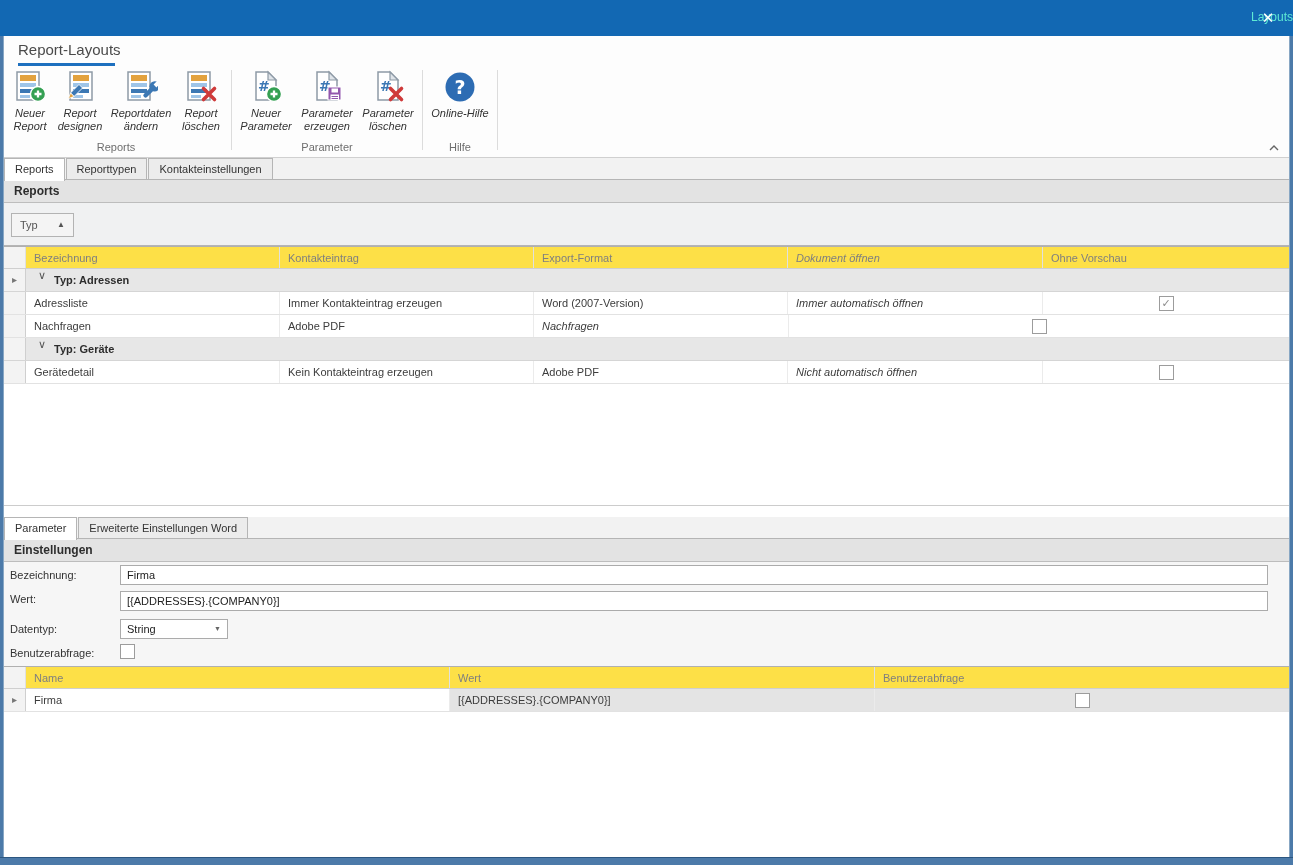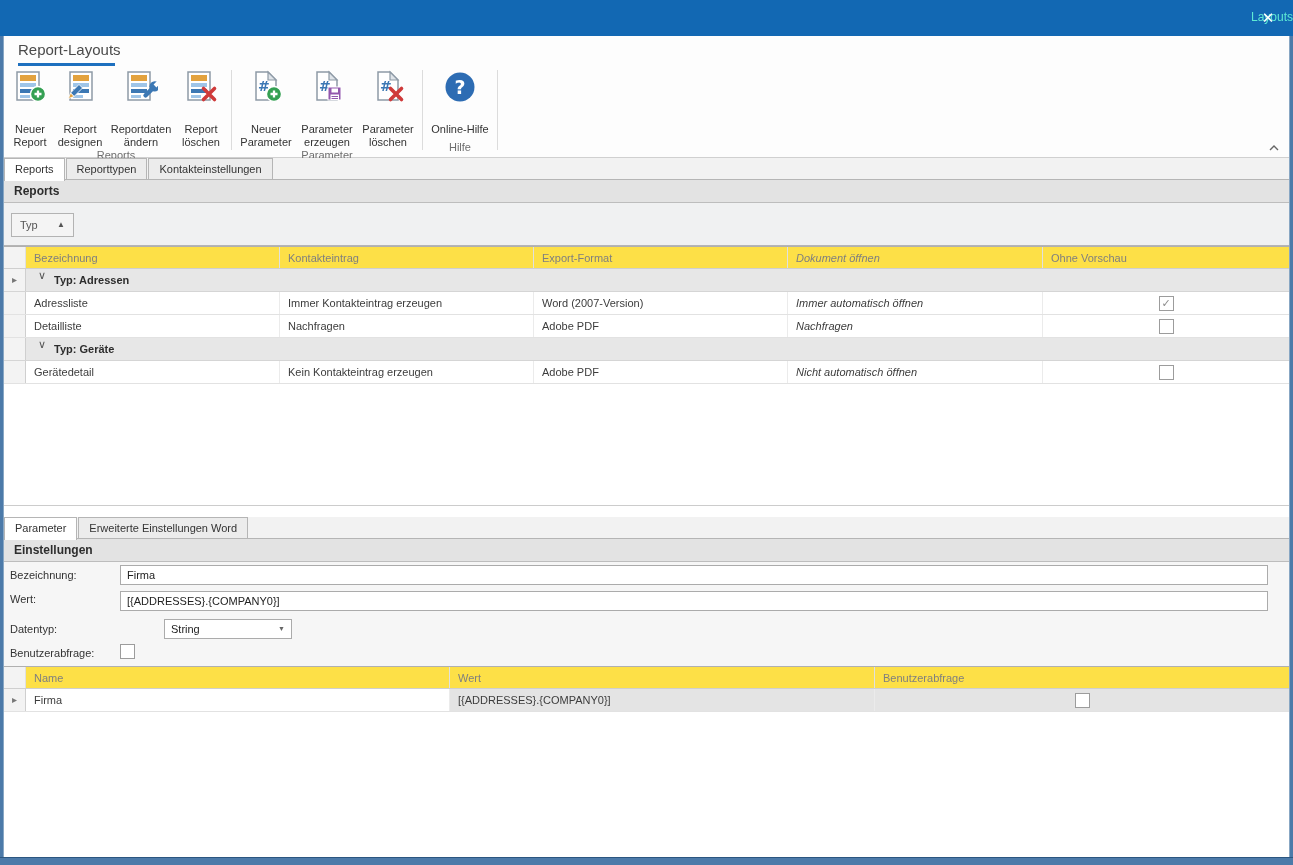--- a/index.html
+++ b/index.html
@@ -19,21 +19,21 @@
   
   .ribbon { position:absolute; left:4px; right:4px; top:36px; height:122px; background:#fdfdfd;
             border-bottom:1px solid #d0d0d0; }
   .ribbon-title { position:absolute; left:14px; top:5px; font-size:15px; color:#4a4a4a; }
   .ribbon-underline { position:absolute; left:14px; top:27px; width:97px; height:3px; background:#1e70bf; }
   .ribbon-groups { position:absolute; left:0; top:30px; height:90px; display:flex; align-items:stretch; }
   .rgroup { display:flex; flex-direction:column; padding:0 2px; }
   .rbtns { display:flex; flex:1; align-items:flex-start; }
   .rbtn { display:flex; flex-direction:column; align-items:center; padding-top:4px; cursor:default; }
   .ricon { width:34px; height:34px; display:block; }
-  .rlbl { margin-top:19px; font-size:11px; line-height:13px; color:#333; text-align:center; }
+  .rlbl { margin-top:3px; font-size:11px; line-height:13px; color:#333; text-align:center;font-style:italic; }
   .rgroup-label { text-align:center; font-size:11px; color:#6e6e6e; padding-bottom:3px; }
   .rsep { width:1px; background:#dcdcdc; margin:4px 3px 6px 3px; }
   .ribbon-collapse { position:absolute; right:8px; bottom:5px; width:14px; height:12px; }
 
   
   .tabstrip { position:absolute; left:4px; right:4px; height:22px; background:#f2f2f2; display:flex;
               border-bottom:1px solid #b5b5b5; }
   .tab { font-size:11px; color:#333; padding:0 10px; line-height:21px; background:#ececec;
          border:1px solid #b5b5b5; border-bottom:none; margin-right:1px; cursor:default; }
   .tab.active { background:#fff; height:23px; position:relative; z-index:2; }
@@ -72,23 +72,23 @@
          align-items:center; justify-content:center; }
   .cbx-check { font-size:11px; color:#8b8b8b; line-height:13px; }
   .pane-split { position:absolute; left:4px; right:4px; top:505px; height:1px; background:#cccccc; }
 
   
   .form-panel { position:absolute; left:4px; right:4px; top:562px; height:104px; background:#f6f6f6; }
   .flabel { position:absolute; left:6px; font-size:11px; color:#333; }
   .finput { position:absolute; left:116px; width:1148px; height:20px; border:1px solid #ababab;
             background:#fff; font-size:11px; color:#222; padding:0 6px;
             font-family:"Liberation Sans", sans-serif; }
-  .combo { position:absolute; left:116px; width:128px; height:20px; border:1px solid #ababab;
+  .combo { position:absolute; left:116px; width:108px; height:20px; border:1px solid #ababab;
            background:#fff; font-size:11px; color:#222; line-height:18px; padding:0 6px;
-           display:flex; justify-content:space-between; align-items:center; cursor:default;margin-left:44px; }
+           display:flex; justify-content:space-between; align-items:center; cursor:default; }
   .dd-arrow { font-size:7px; color:#666; }
 </style>
 </head>
 <body>
 
 <div class="window">
 
   <div class="titlebar">
     <div class="title">Layouts</div>
     <div class="close-btn">✕</div>
@@ -272,21 +272,20 @@
       <div class="gcell c4">Immer automatisch öffnen</div>
       <div class="gcell c5">
           <span class="cbx">
             <span class="cbx-check">✓</span>
           </span>
         </div>
     </div>
 
     <div class="grow">
       <div class="gcell ind"></div>
-      <div class="gcell c1">Detailliste</div>
       <div class="gcell c2">Nachfragen</div>
       <div class="gcell c3">Adobe PDF</div>
       <div class="gcell c4">Nachfragen</div>
       <div class="gcell c5">
           <span class="cbx"></span>
         </div>
     </div>
 
     <div class="grow group">
       <div class="gcell ind"></div>

